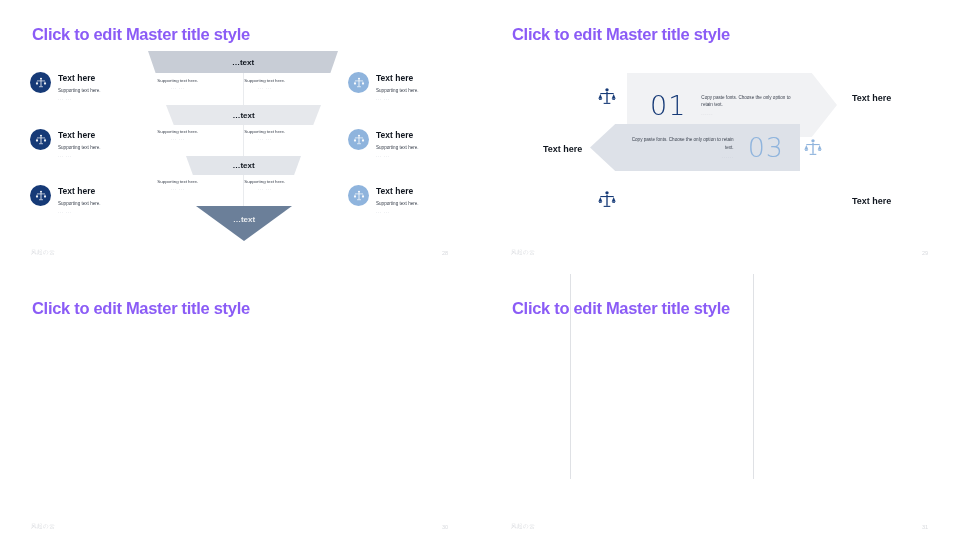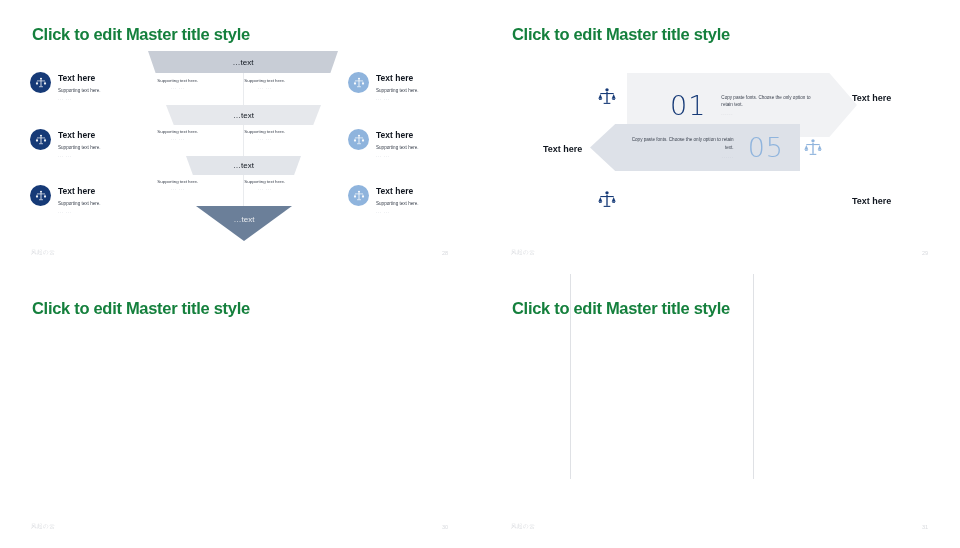--- a/index.html
+++ b/index.html
@@ -1,36 +1,36 @@
 <!DOCTYPE html>
 <html><head>
 <meta charset="utf-8">
 <style>
   html,body{margin:0;padding:0;background:#ffffff;}
   body{width:960px;height:548px;font-family:"Liberation Sans",sans-serif;color:#1a1a1a;overflow:hidden;}
   .grid{width:960px;height:548px;display:grid;grid-template-columns:480px 480px;grid-template-rows:274px 274px;}
   .slide{position:relative;width:480px;height:274px;background:#fff;overflow:hidden;}
-  .slide-title{position:absolute;left:32px;top:25px;font-size:16.5px;font-weight:bold;color:#15803d;letter-spacing:-0.3px;white-space:nowrap;}
+  .slide-title{position:absolute;left:32px;top:25px;font-size:16.5px;font-weight:bold;color:#8b5cf6;letter-spacing:-0.3px;white-space:nowrap;}
   .footer-brand{position:absolute;left:31px;bottom:18px;font-size:5.5px;color:#d8dade;letter-spacing:.5px;}
   .footer-page{position:absolute;right:32px;bottom:18px;font-size:5.5px;color:#d8dade;}
 
   
   .h-item{font-size:8.5px;font-weight:bold;color:#10161f;}
   .p-item{font-size:4.6px;color:#3d4450;line-height:1.55;}
   .dots{font-size:4.6px;color:#c9ccd2;letter-spacing:.7px;}
 
   
   .s1-row{position:absolute;display:flex;align-items:flex-start;gap:7px;}
   .s1-circle{width:21px;height:21px;border-radius:50%;flex:0 0 21px;display:flex;align-items:center;justify-content:center;}
   .s1-circle svg{width:12px;height:12px;}
   .s1-tx{padding-top:1px;}
   .s1-tx .h-item{margin-bottom:4px;}
   .s1-tx .p-item{margin-bottom:2px;}
   .funnel{position:absolute;left:148px;top:51px;width:190px;height:190px;}
-  .fshape{position:absolute;display:flex;align-items:center;justify-content:center;font-size:8px;font-weight:normal;color:#10161f;}
+  .fshape{position:absolute;display:flex;align-items:center;justify-content:center;font-size:8px;font-weight:bold;color:#10161f;}
   .fline{position:absolute;left:50%;top:0;width:1px;height:172px;background:#e9ebee;}
   .fsup{position:absolute;display:flex;gap:0;}
   .fsup div{width:50%;text-align:center;}
   .fsup .p-item{font-size:4.4px;}
 
   
   .chev{position:absolute;display:flex;align-items:center;}
   .chev-r{clip-path:polygon(0 0,88% 0,100% 50%,88% 100%,0 100%);}
   .chev-l{clip-path:polygon(12% 0,100% 0,100% 100%,12% 100%,0 50%);}
   .s2-num{font-size:27px;font-weight:300;letter-spacing:1px;font-family:"DejaVu Sans",sans-serif;}
@@ -210,21 +210,21 @@
       <div class="fshape" style="left:48px;top:155px;width:96px;height:35px;background:#6b7f99;color:#e8ebef;clip-path:polygon(0 0,100% 0,50% 100%);align-items:flex-start;padding-top:9px;box-sizing:border-box;">…text</div>
     </div>
 
     <div class="footer-brand">风起の云</div>
     <div class="footer-page">28</div>
   </div>
 
   <div class="slide">
     <div class="slide-title">Click to edit Master title style</div>
 
-    <div class="chev chev-r" style="left:147px;top:73px;width:210px;height:64px;background:#f1f2f4;padding-left:20px;">
+    <div class="chev chev-r" style="left:147px;top:73px;width:210px;height:64px;background:#f1f2f4;">
       <div style="margin-left:23px;color:#163a77;" class="s2-num">01</div>
       <div style="margin-left:15px;width:100px;">
         <div class="s2-body">Copy paste fonts. Choose the only option to retain text.</div>
         <div class="dots" style="margin-top:3px;">......</div>
       </div>
     </div>
     <div class="s2-ico" style="position:absolute;left:117px;top:87px;">
       <svg viewBox="0 0 24 24" fill="#163a77">
           <circle cx="12" cy="3.4" r="2"></circle>
           <rect x="11.2" y="6" width="1.6" height="13"></rect>
@@ -236,21 +236,21 @@
           <rect x="8" y="19" width="8" height="1.3"></rect>
         </svg>
     </div>
     <div class="s2-side" style="left:372px;top:93px;">Text here</div>
 
     <div class="chev chev-l" style="left:110px;top:124px;width:210px;height:47px;background:#dde1e8;justify-content:flex-end;">
       <div style="width:103px;text-align:right;">
         <div class="s2-body">Copy paste fonts. Choose the only option to retain text.</div>
         <div class="dots" style="margin-top:3px;">......</div>
       </div>
-      <div style="margin:0 16px 0 14px;color:#8fb4dd;" class="s2-num">05</div>
+      <div style="margin:0 16px 0 14px;color:#8fb4dd;" class="s2-num">03</div>
     </div>
     <div class="s2-ico" style="position:absolute;left:323px;top:138px;">
       <svg viewBox="0 0 24 24" fill="#8fb4dd">
           <circle cx="12" cy="3.4" r="2"></circle>
           <rect x="11.2" y="6" width="1.6" height="13"></rect>
           <rect x="4" y="7.2" width="16" height="1.3"></rect>
           <path d="M4 8.5 L1.6 14 h4.8 z"></path>
           <path d="M20 8.5 L17.6 14 h4.8 z"></path>
           <rect x="2.4" y="14.6" width="3.2" height="1"></rect>
           <rect x="18.4" y="14.6" width="3.2" height="1"></rect>

